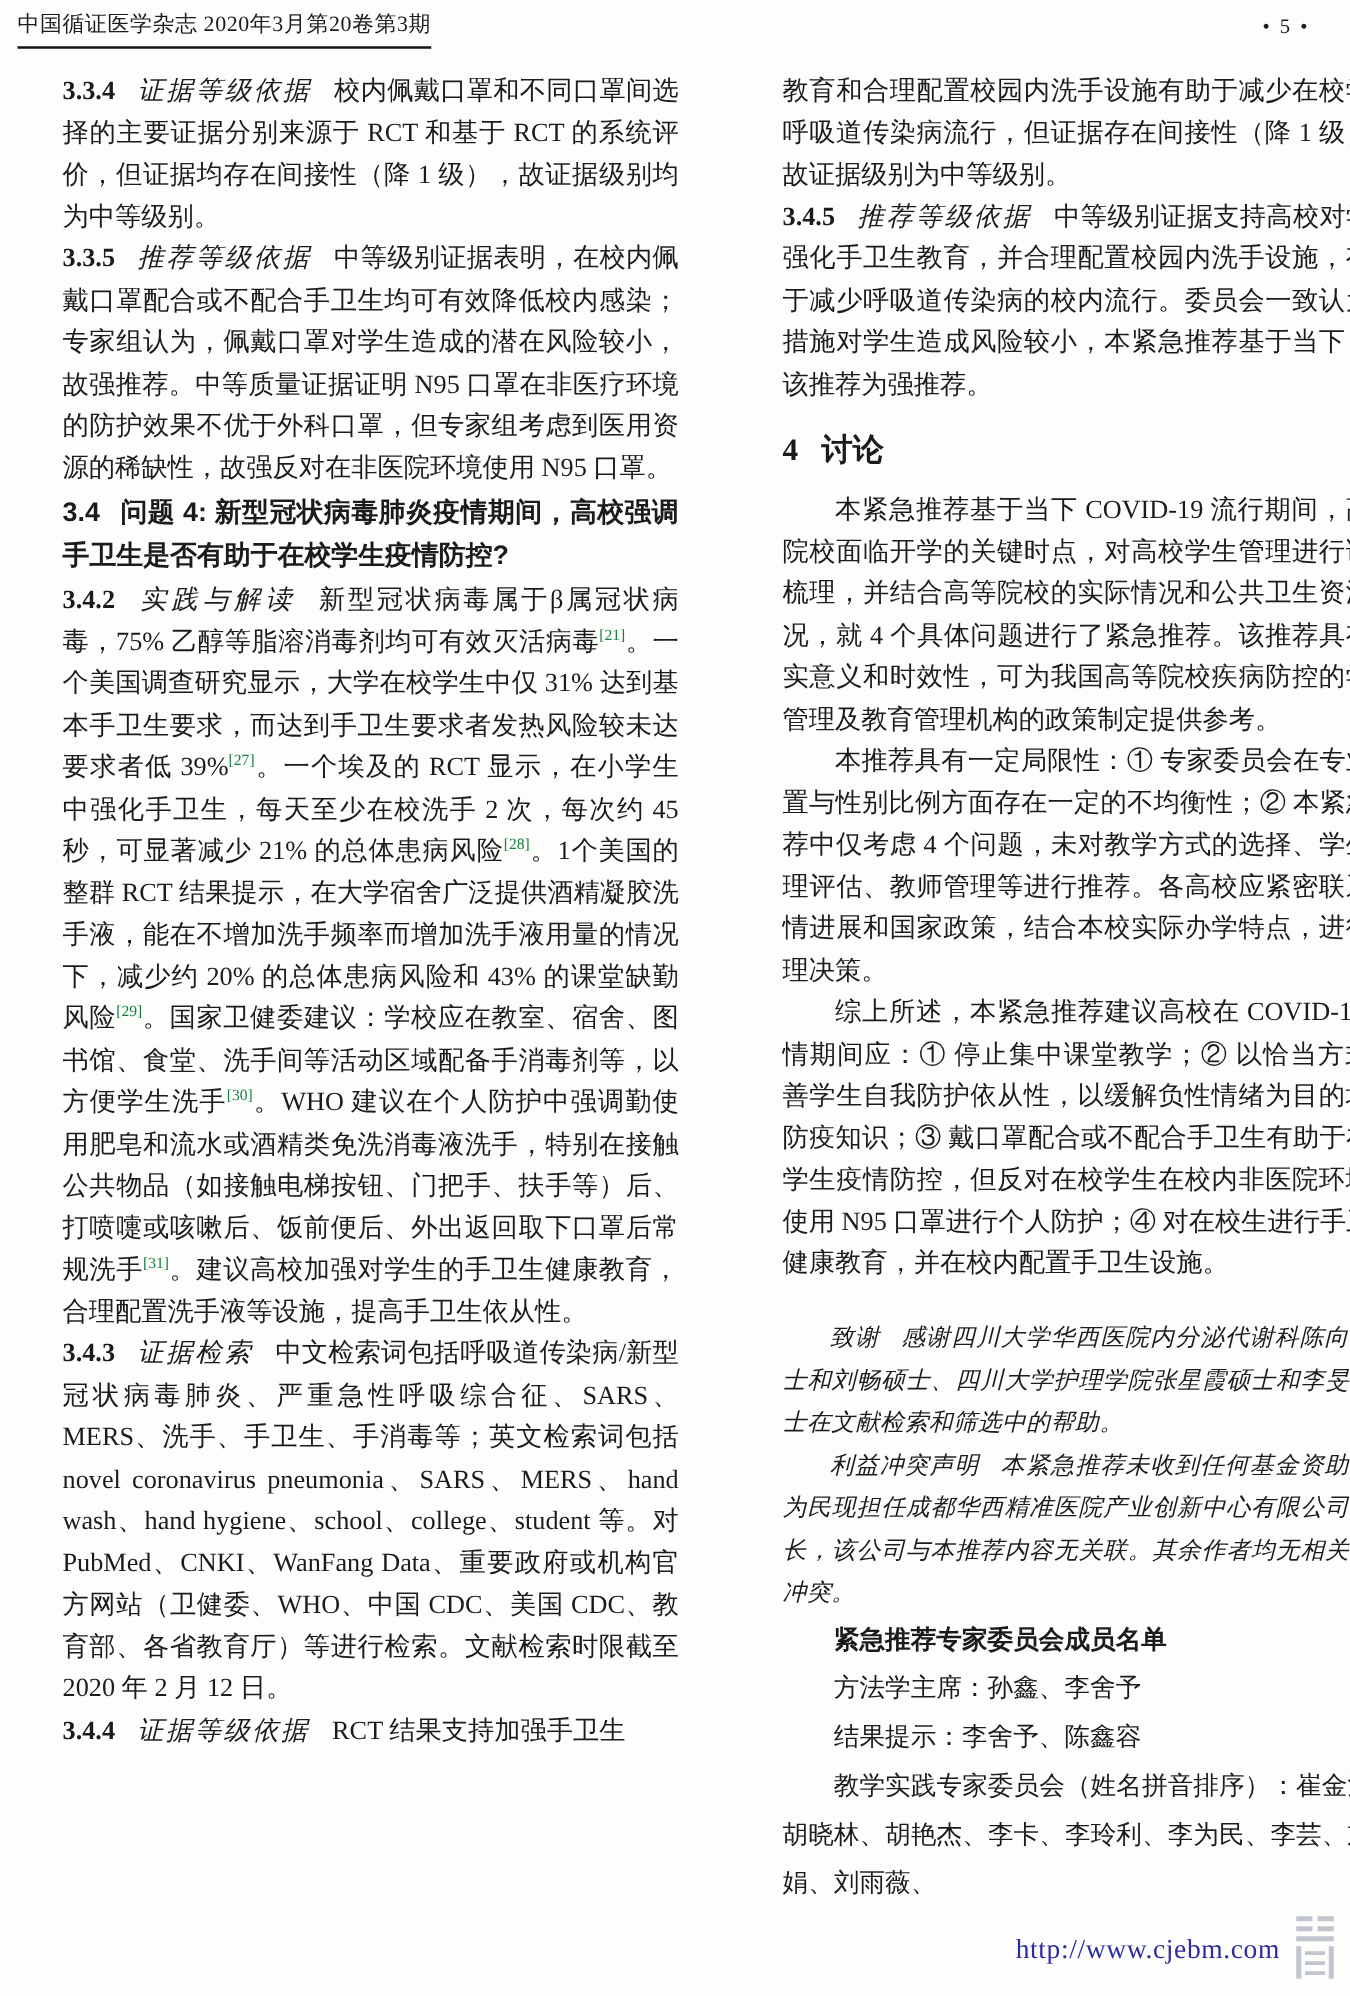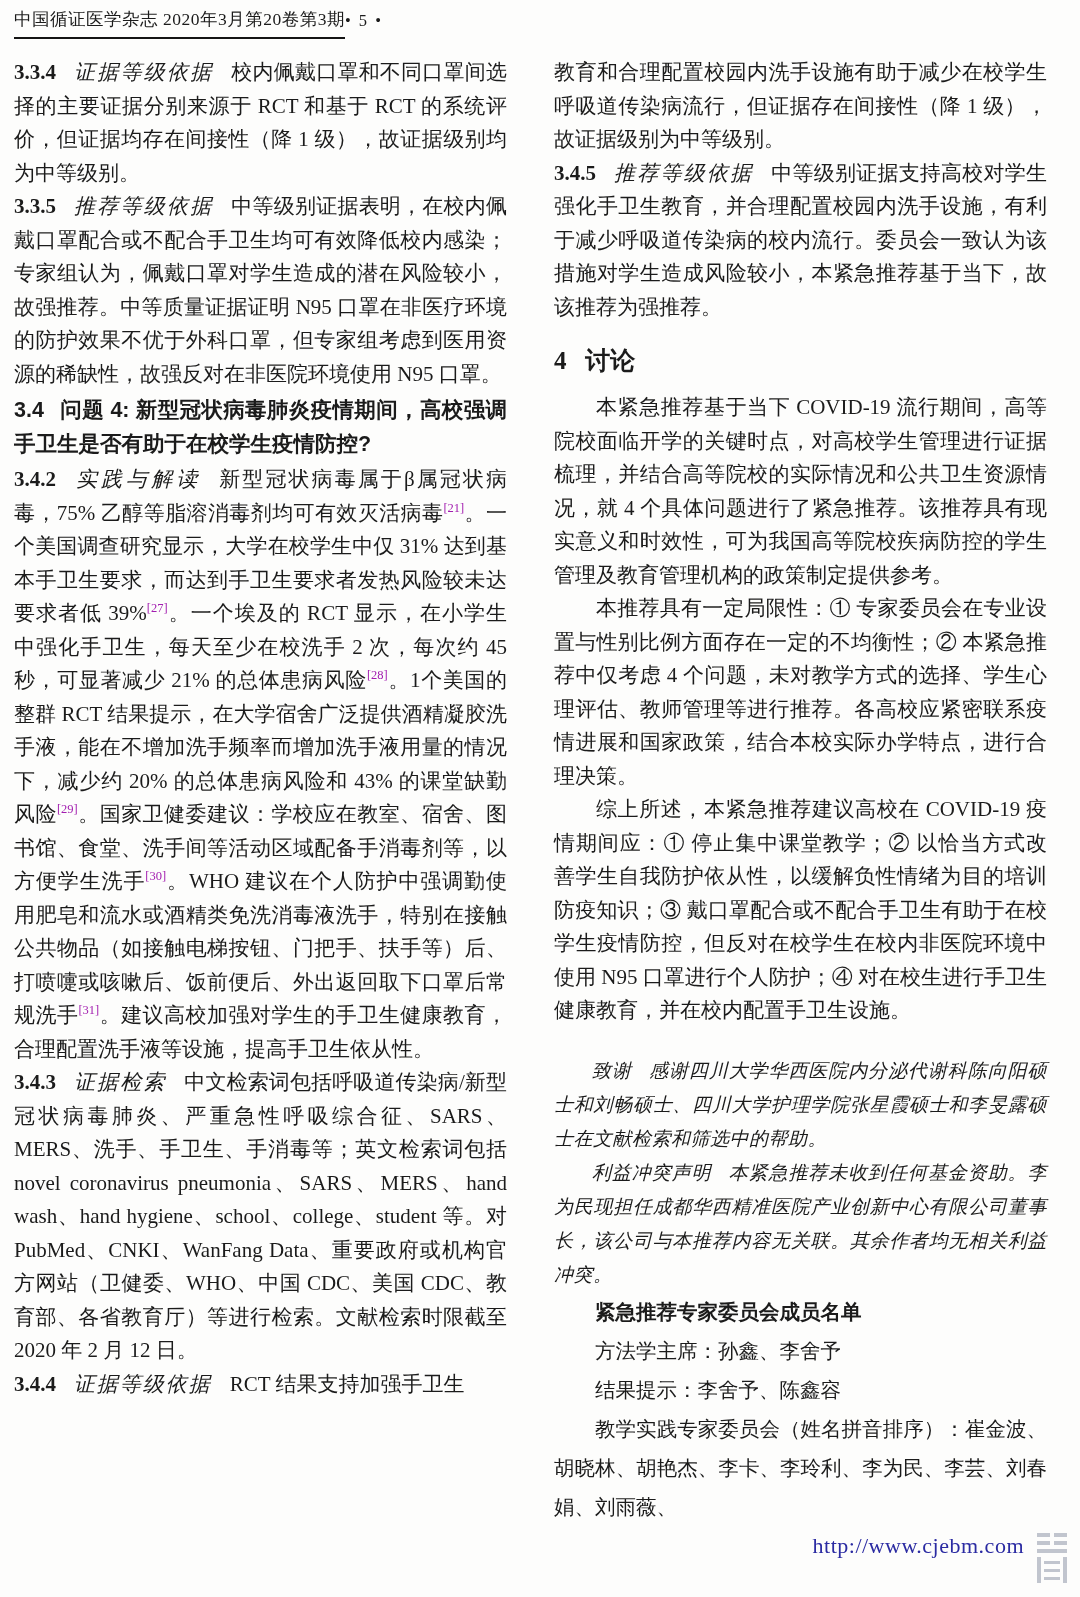--- a/index.html
+++ b/index.html
@@ -7,39 +7,40 @@
     position:relative;
     width:1080px;height:1597px;
     background:#fdfdfc;
     color:#1b1b1b;
     font-family:"Liberation Serif","DejaVu Serif",serif;
     overflow:hidden;
   }
   
   .header{
     position:absolute;top:8px;left:14px;right:32px;
-    display:flex;align-items:flex-start;
+    display:flex;justify-content:space-between;align-items:flex-start;
     font-size:17.5px;line-height:22px;
   }
   .header-journal{
     display:inline-block;
     border-bottom:2px solid #141414;
     padding-bottom:7px;
     letter-spacing:.5px;
   }
   .header-pageno{font-size:16.5px;padding-top:2px;letter-spacing:2px;}
   
   .columns{
     position:absolute;top:56px;left:14px;
     display:flex;gap:47px;
   }
   .col{
     width:493px;
     font-size:21px;line-height:33.5px;
     text-align:justify;
+    margin-left:36px;
   }
   
   .blk{margin:0;}
   .indent{text-indent:2em;}
   .blk.heading{
     font-weight:700;
     font-family:"Liberation Sans","DejaVu Sans",sans-serif;
     font-size:21.5px;line-height:34px;
     margin:2px 0;
   }
@@ -65,29 +66,29 @@
     font-size:20.5px;line-height:39px;
   }
   
   .seg-num{font-weight:700;margin-right:.85em;}
   .seg-kai{font-style:italic;letter-spacing:2px;margin-right:.85em;}
   .seg-hnum{font-weight:700;margin-right:.75em;}
   .seg-hbold{font-weight:700;}
   .seg-ack-label{font-weight:400;margin-right:.9em;font-style:italic;}
   sup.seg-sup{
     font-size:12.5px;
-    color:#a21caf;
+    color:#15803d;
     line-height:0;
     letter-spacing:0;
     vertical-align:super;
   }
   
   .footer{
     position:absolute;right:10px;bottom:10px;
-    display:flex;align-items:flex-start;gap:10px;
+    display:flex;align-items:center;gap:10px;
   }
   .footer-url{
     font-size:22px;
     color:#2b2ba2;
     letter-spacing:.5px;
     line-height:30px;
   }
   .seal{display:block;opacity:.85;}
 </style>
 </head>

